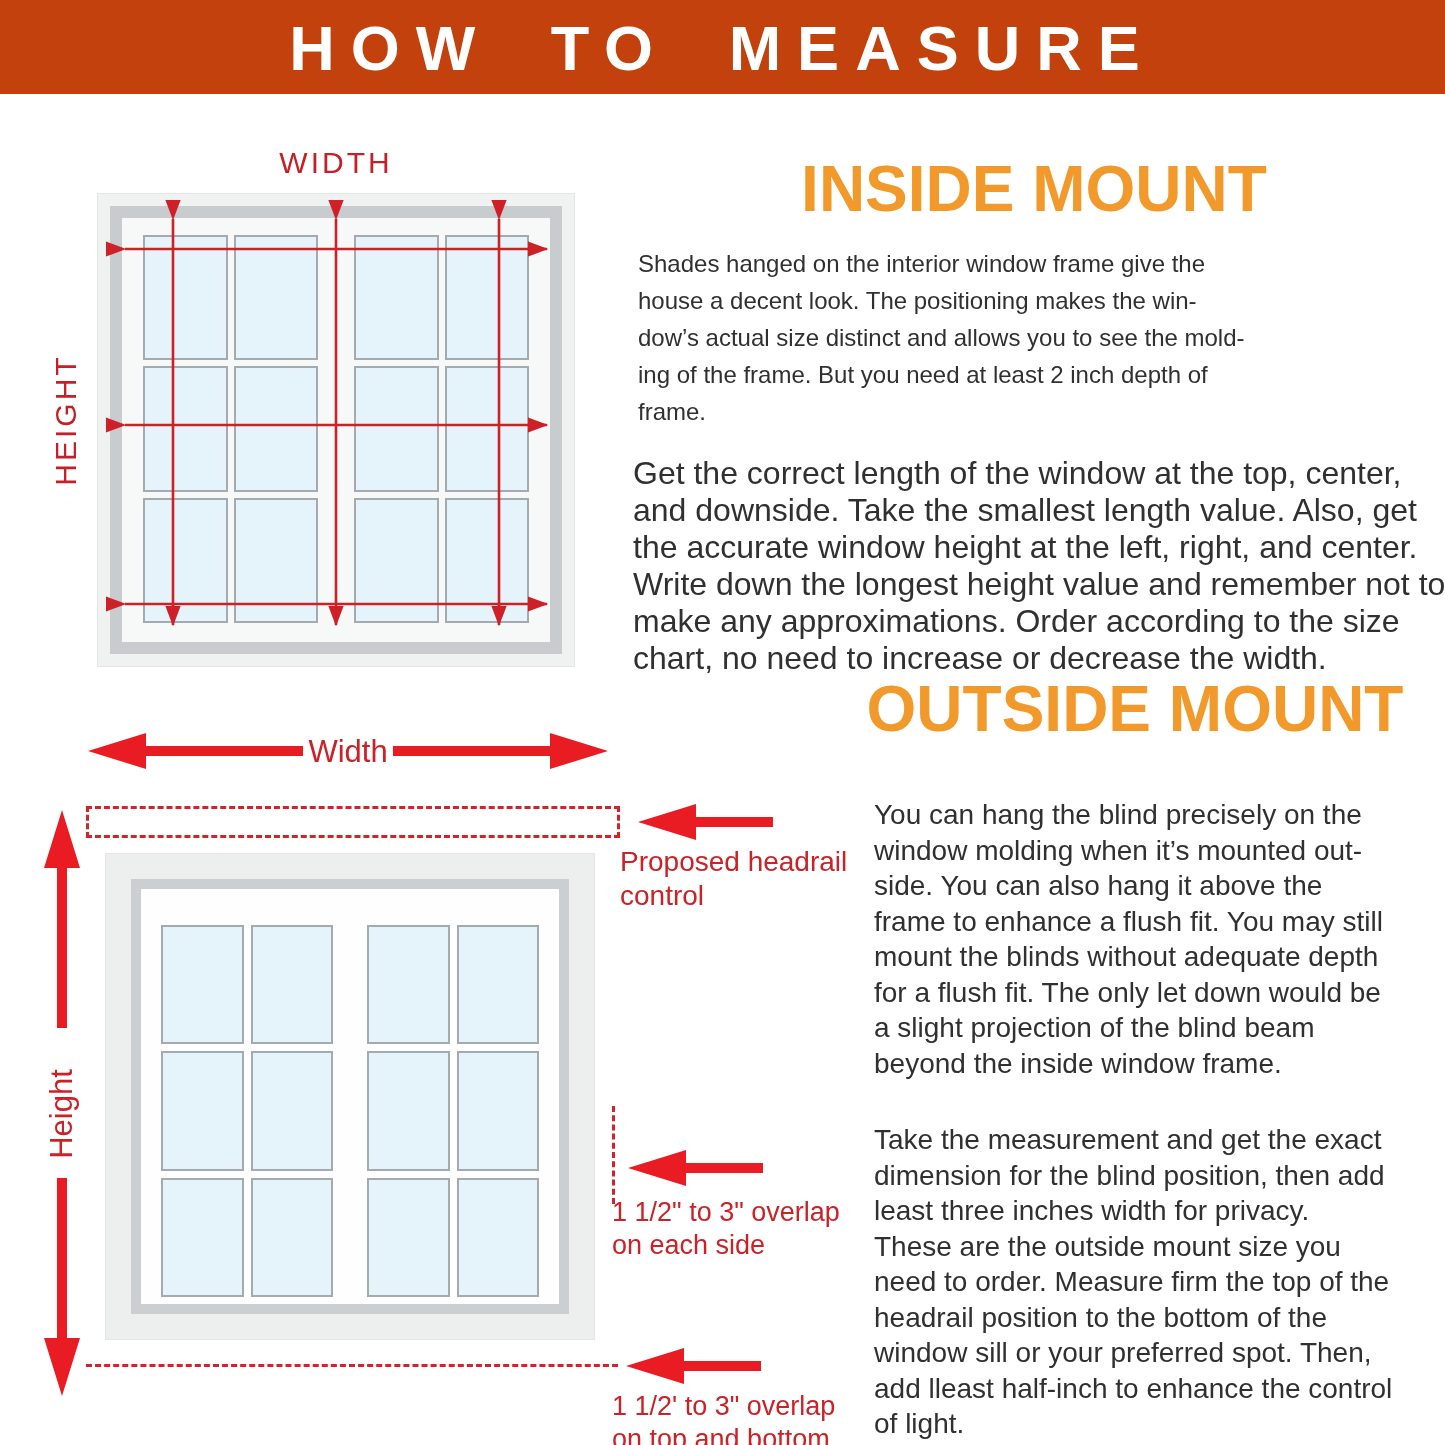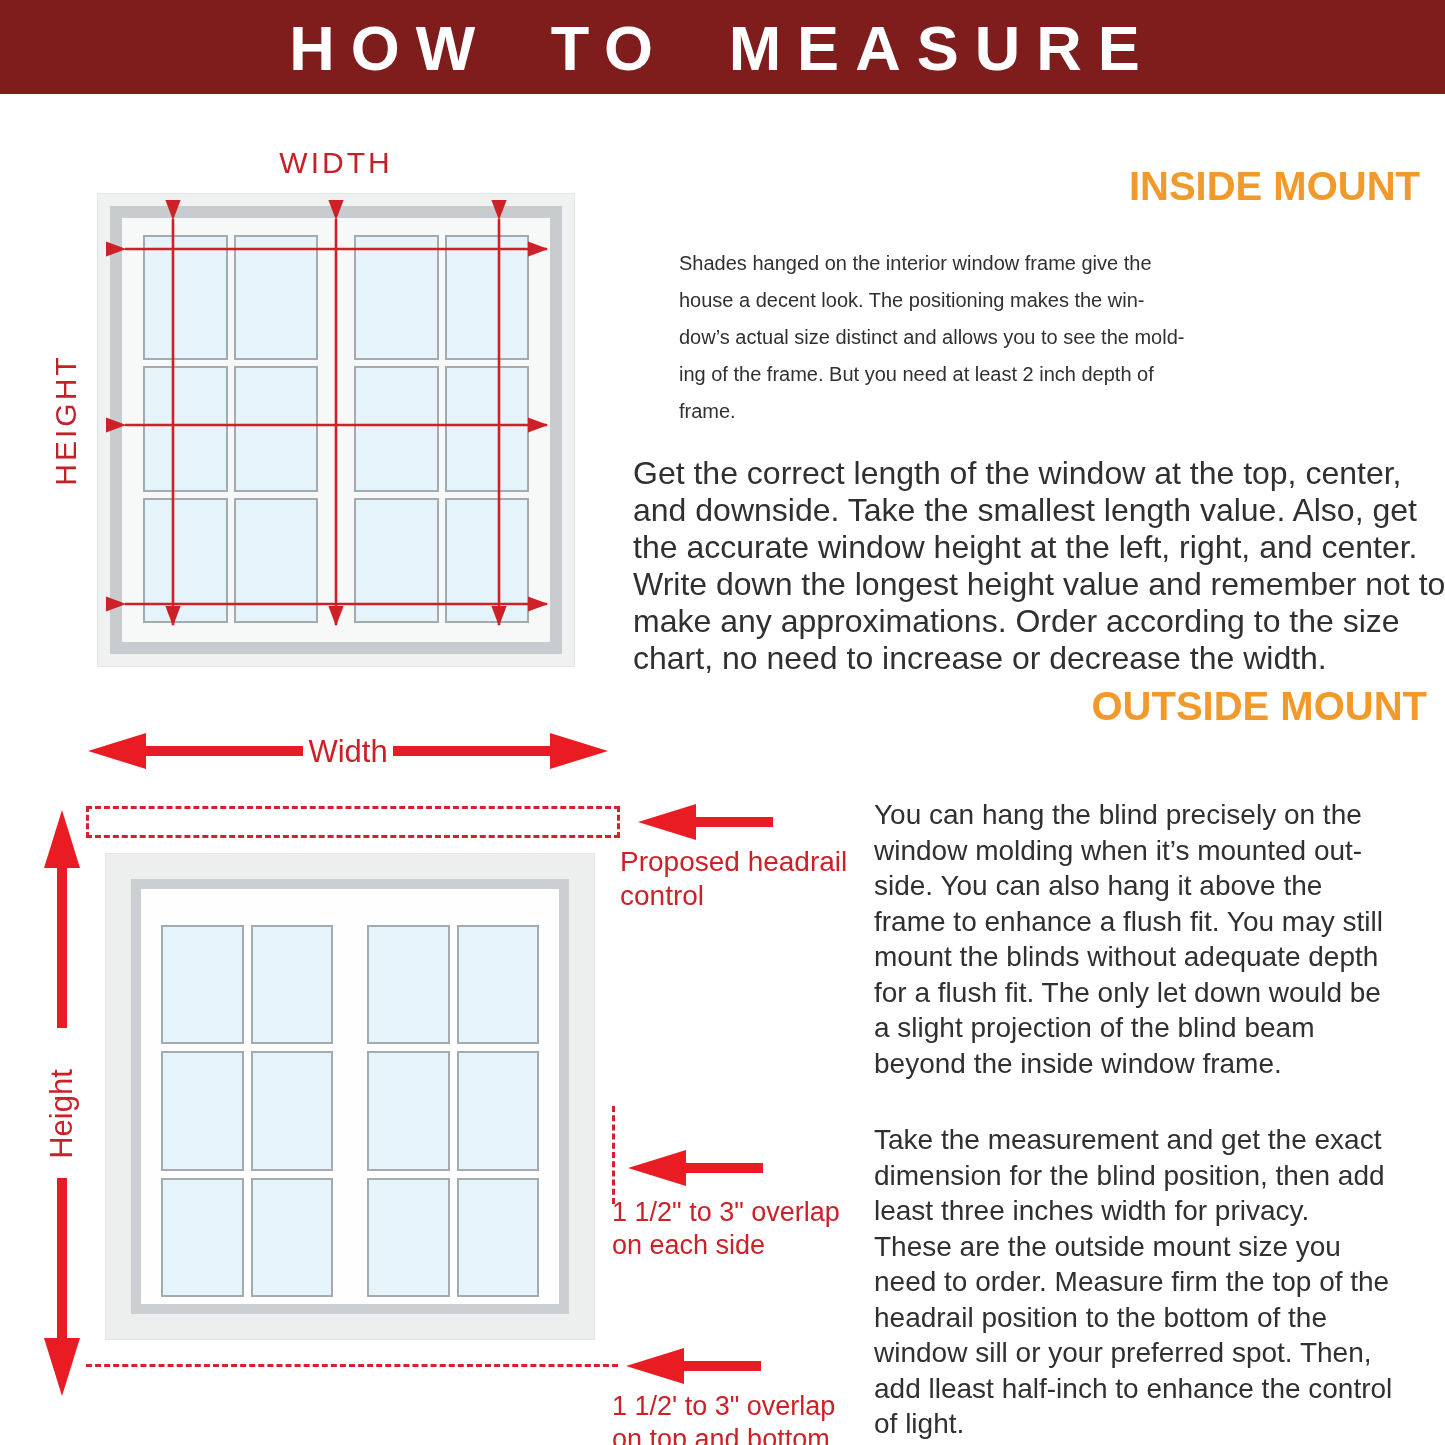--- a/index.html
+++ b/index.html
@@ -1,20 +1,20 @@
 <!DOCTYPE html>
 <html><head>
 <meta charset="utf-8">
 <style>
   html,body{margin:0;padding:0;background:#ffffff;}
   .canvas{position:relative;width:1445px;height:1445px;background:#ffffff;overflow:hidden;
           font-family:"Liberation Sans", sans-serif;}
 
   
-  .banner{position:absolute;left:0;top:0;width:1445px;height:94px;background:#7f1d1d;}
+  .banner{position:absolute;left:0;top:0;width:1445px;height:94px;background:#c2410c;}
   .banner h1{margin:0;height:94px;line-height:96px;text-align:center;color:#ffffff;
              font-size:63px;font-weight:bold;letter-spacing:16px;word-spacing:26px;}
 
   
   .red-label{position:absolute;color:#C32127;}
   .dark-red{color:#CC2127;}
   .pre{white-space:pre;}
 
   
   .window{position:absolute;}
@@ -52,26 +52,26 @@
   .dash-vline{position:absolute;left:612px;top:1106px;height:98px;width:0;
               border-left:3px dashed #D6212A;}
   .dash-hline{position:absolute;left:86px;top:1364px;width:532px;height:0;
               border-top:3px dashed #D6212A;}
 
   
   .thick{position:absolute;}
   .thick svg{display:block;}
 
   
-  .mount-heading{position:absolute;margin:12px;text-align:right;color:#F19A2B;
-                 font-size:40px;font-weight:bold;}
+  .mount-heading{position:absolute;margin:0;text-align:center;color:#F19A2B;
+                 font-size:64px;font-weight:bold;}
   .inside-heading{left:660px;top:152px;width:748px;}
   .outside-heading{left:855px;top:672px;width:560px;}
   .body-para{position:absolute;margin:0;color:#303030;white-space:pre;}
-  .inside-p1{left:679px;top:245px;font-size:20px;line-height:37px;}
+  .inside-p1{left:638px;top:245px;font-size:24px;line-height:37px;}
   .inside-p2{left:633px;top:455px;font-size:32px;line-height:37px;}
   .outside-p1{left:874px;top:797px;font-size:28px;line-height:35.5px;}
   .outside-p2{left:874px;top:1122px;font-size:28px;line-height:35.5px;}
 </style>
 </head>
 <body>
 
 <div class="canvas">
 
   <header class="banner">

